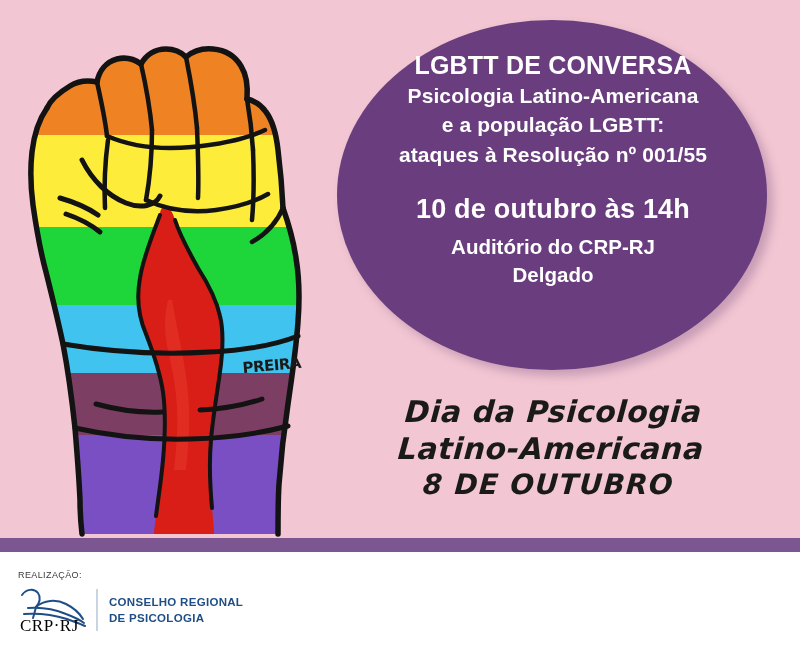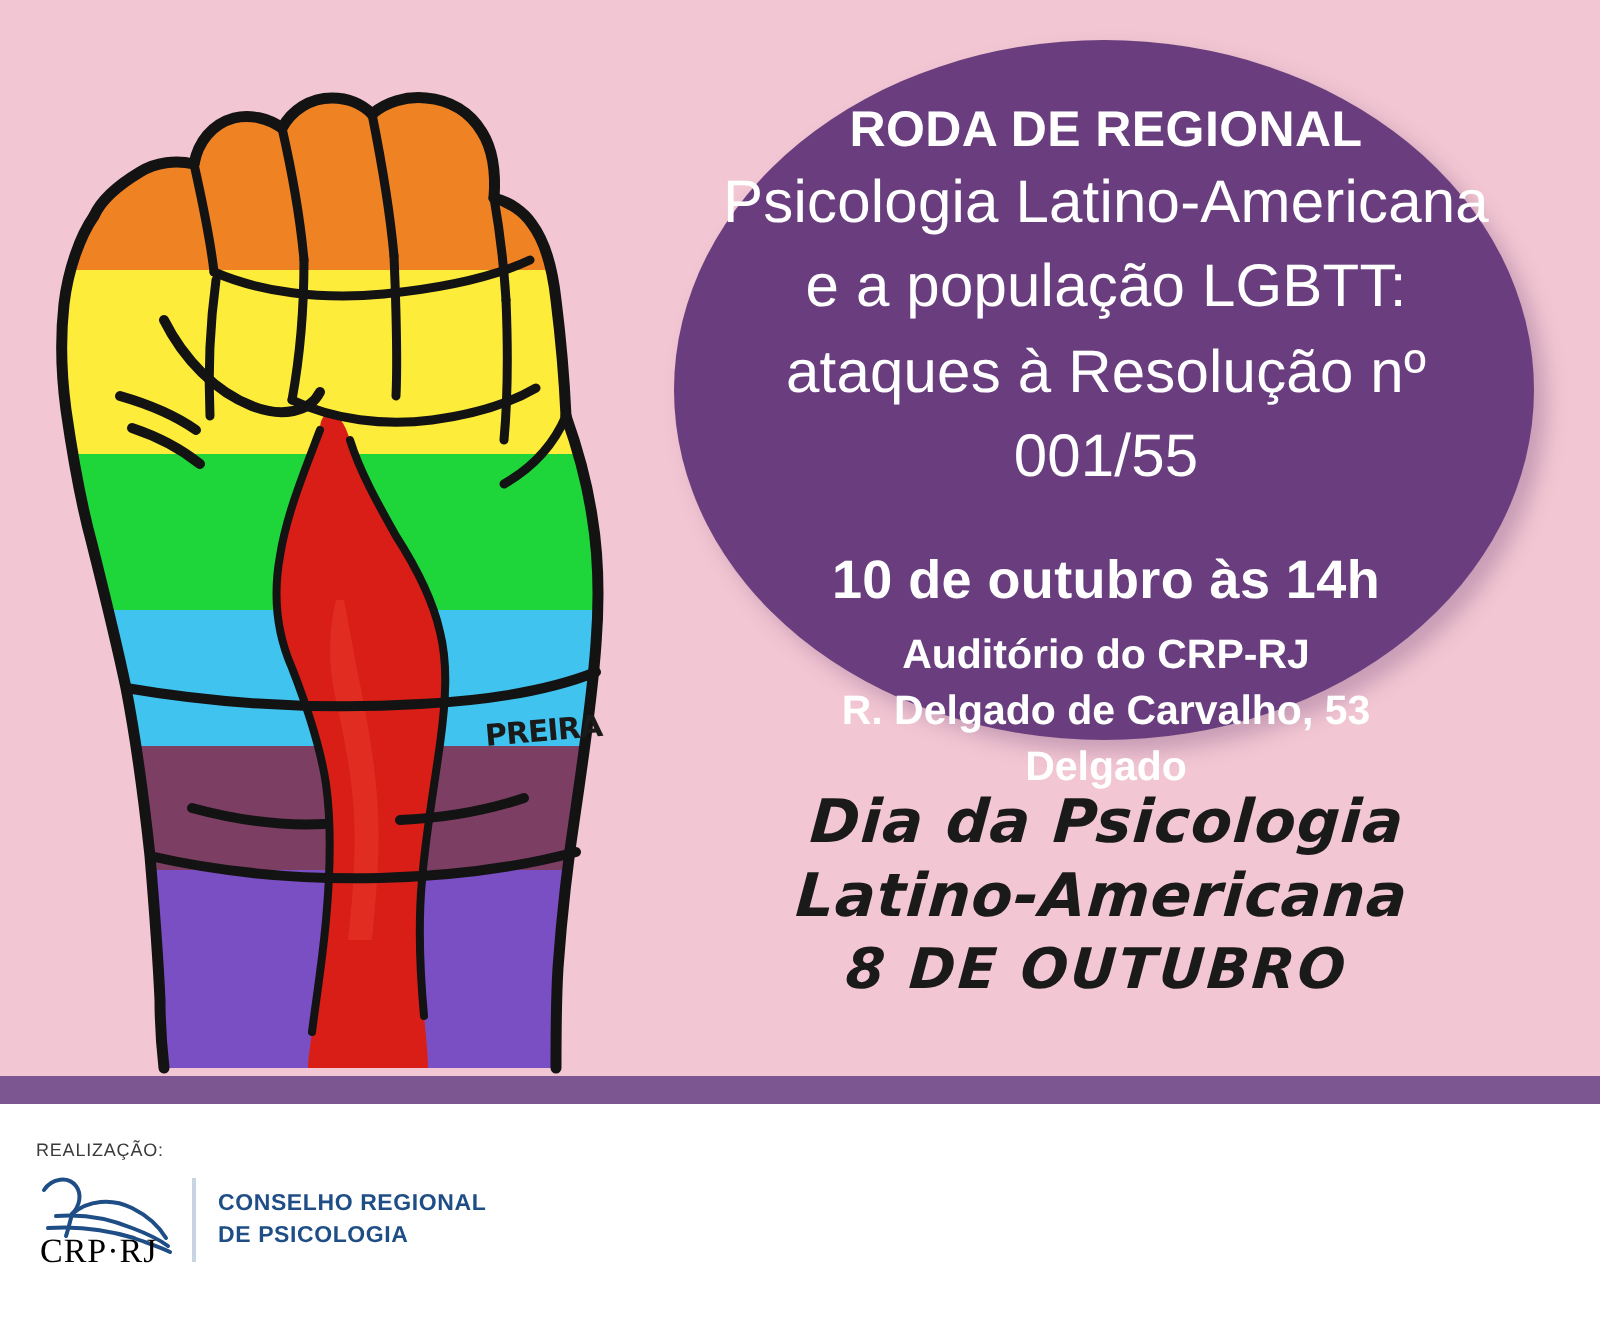--- a/index.html
+++ b/index.html
@@ -48,22 +48,22 @@
     text-align: center;
     color: #ffffff;
   }
   .headline {
     font-size: 25px;
     font-weight: bold;
     line-height: 1.22;
     letter-spacing: 0.2px;
   }
   .subline {
-    font-size: 30px;
-    font-weight: normal;
+    font-size: 21px;
+    font-weight: bold;
     line-height: 1.42;
     letter-spacing: 0.1px;
   }
   .datetime {
     font-size: 27px;
     font-weight: bold;
     margin-top: 24px;
     letter-spacing: 0.2px;
   }
   .venue {
@@ -264,27 +264,26 @@
                C224,332 223,350 220,372 C217,394 213,416 211,440
                C209,462 210,486 212,508"></path>
     </g>
 
     <text id="artist-signature" x="243" y="373" font-family="DejaVu Sans, sans-serif" font-size="15" font-weight="bold" fill="#1a1a1a" transform="rotate(-5 243 373)" letter-spacing="-0.5">PREIRA</text>
   </svg>
 
   <div id="event-bubble"></div>
 
   <div id="event-text">
-    <div class="headline">RODA DE REGIONAL</div>
+    <div class="headline">LGBTT DE CONVERSA</div>
     <div class="subline">Psicologia Latino-Americana</div>
     <div class="subline">e a população LGBTT:</div>
     <div class="subline">ataques à Resolução nº 001/55</div>
     <div class="datetime">10 de outubro às 14h</div>
     <div class="venue">Auditório do CRP-RJ</div>
-    <div class="venue" style="margin-top:0">R. Delgado de Carvalho, 53</div>
     <div class="venue" style="margin-top:0">Delgado</div>
   </div>
 
   <div id="day-block">
     <div class="d1">Dia da Psicologia</div>
     <div class="d2">Latino-Americana</div>
     <div class="d3">8 DE OUTUBRO</div>
   </div>
 
   <div id="purple-stripe"></div>

